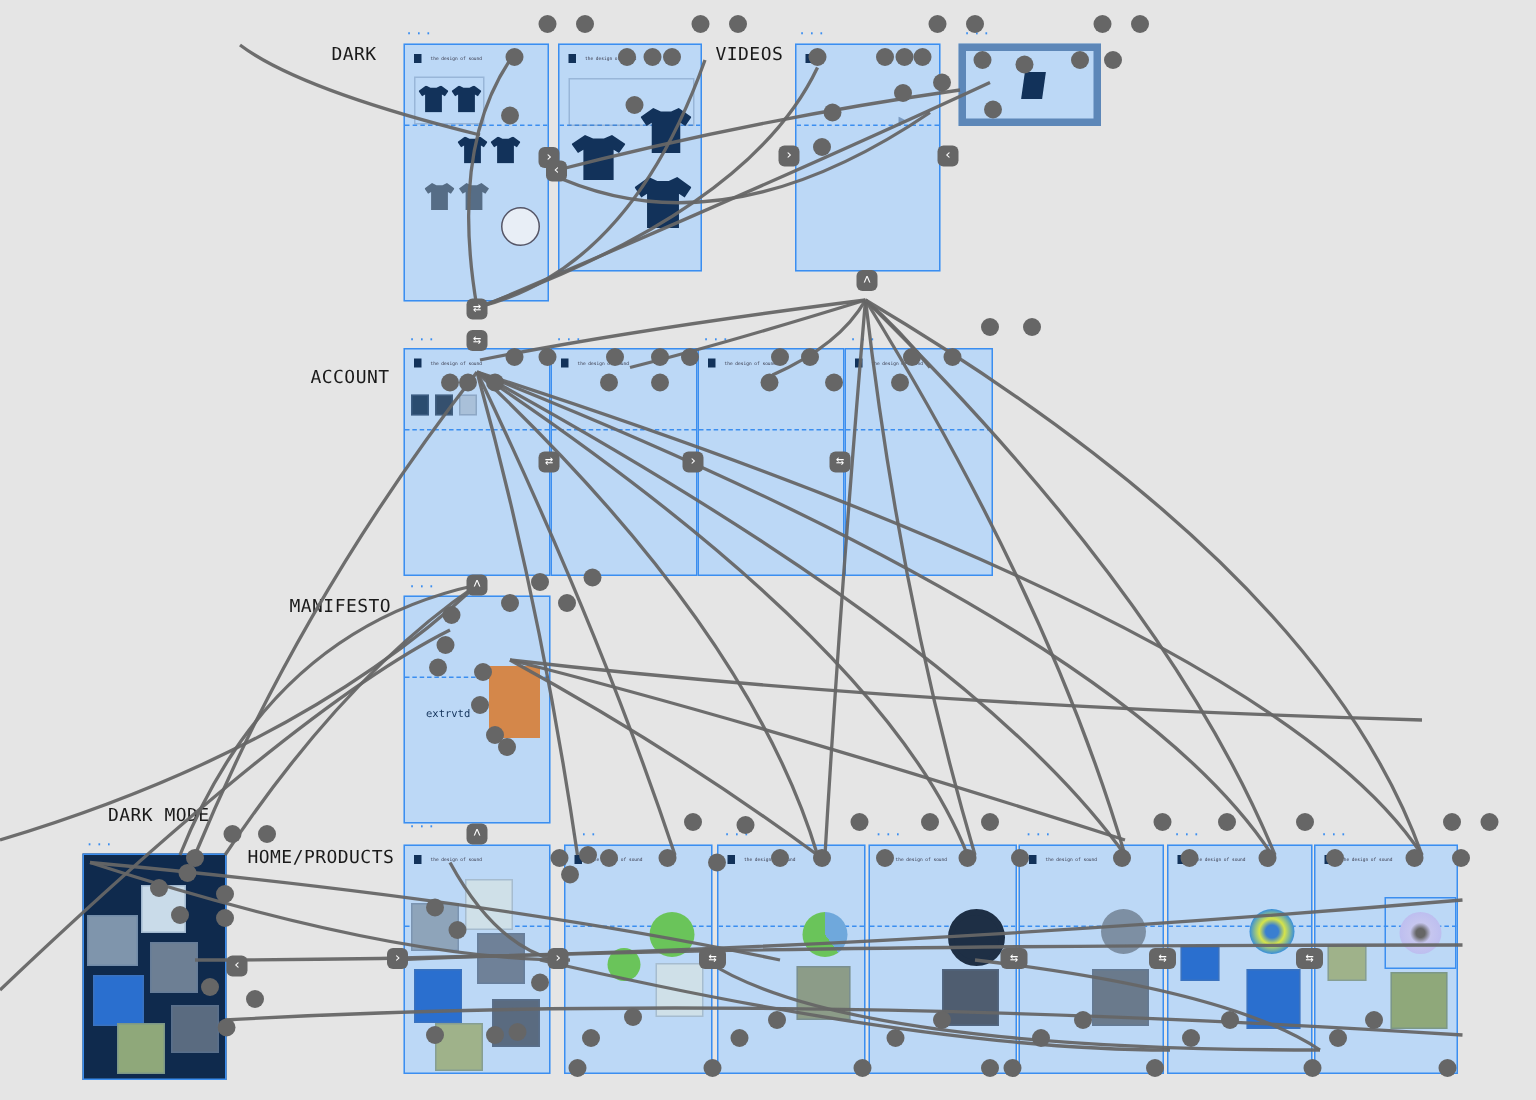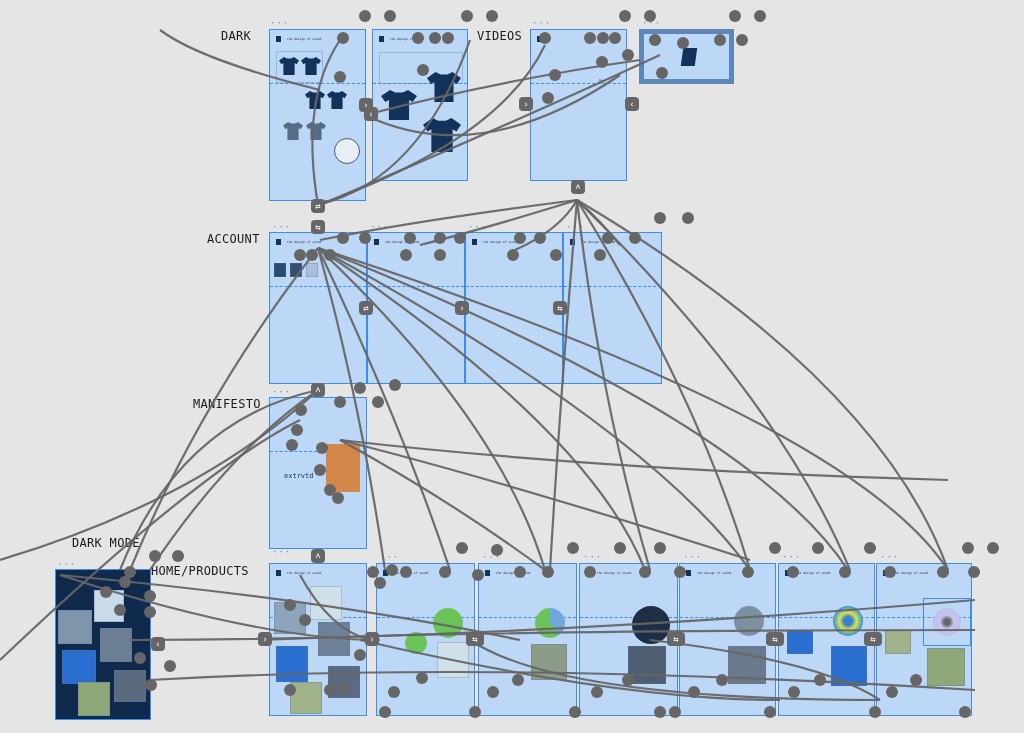--- a/index.html
+++ b/index.html
@@ -19,24 +19,24 @@
   .orange{position:absolute;background:#d4874a;}
   .tag{position:absolute;width:14px;height:14px;background:#666;border-radius:4px;color:#fff;font-size:9px;line-height:14px;text-align:center;}
   svg#wires{position:absolute;left:0;top:0;pointer-events:none;}
   .tiny{position:absolute;font-size:3px;color:#223;}
 </style>
 </head>
 <body>
 
 <div class="section-label" style="left:221px;top:29px;">DARK</div>
 <div class="section-label" style="left:477px;top:29px;">VIDEOS</div>
-<div class="section-label" style="left:207px;top:232px;">ACCOUNT</div>
+<div class="section-label" style="left:207px;top:244px;">ACCOUNT</div>
 <div class="section-label" style="left:193px;top:397px;">MANIFESTO</div>
 <div class="section-label" style="left:72px;top:536px;">DARK MODE</div>
-<div class="section-label" style="left:151px;top:564px;">HOME/PRODUCTS</div>
+<div class="section-label" style="left:165px;top:564px;">HOME/PRODUCTS</div>
 
 <div class="dots" style="left:270px;top:21px;">···</div>
 <div class="frame" style="left:269px;top:29px;width:97px;height:172px;">
   <div class="hdr"><span class="logo"></span><span class="t">the design of sound</span></div>
   <div class="fold" style="top:53px;"></div>
   <div class="thumb" style="left:6px;top:21px;width:45px;height:30px;"></div>
   <div class="shirt" style="left:9px;top:27px;"></div>
   <div class="shirt" style="left:31px;top:27px;"></div>
   <div class="shirt" style="left:35px;top:61px;"></div>
   <div class="shirt" style="left:57px;top:61px;"></div>

